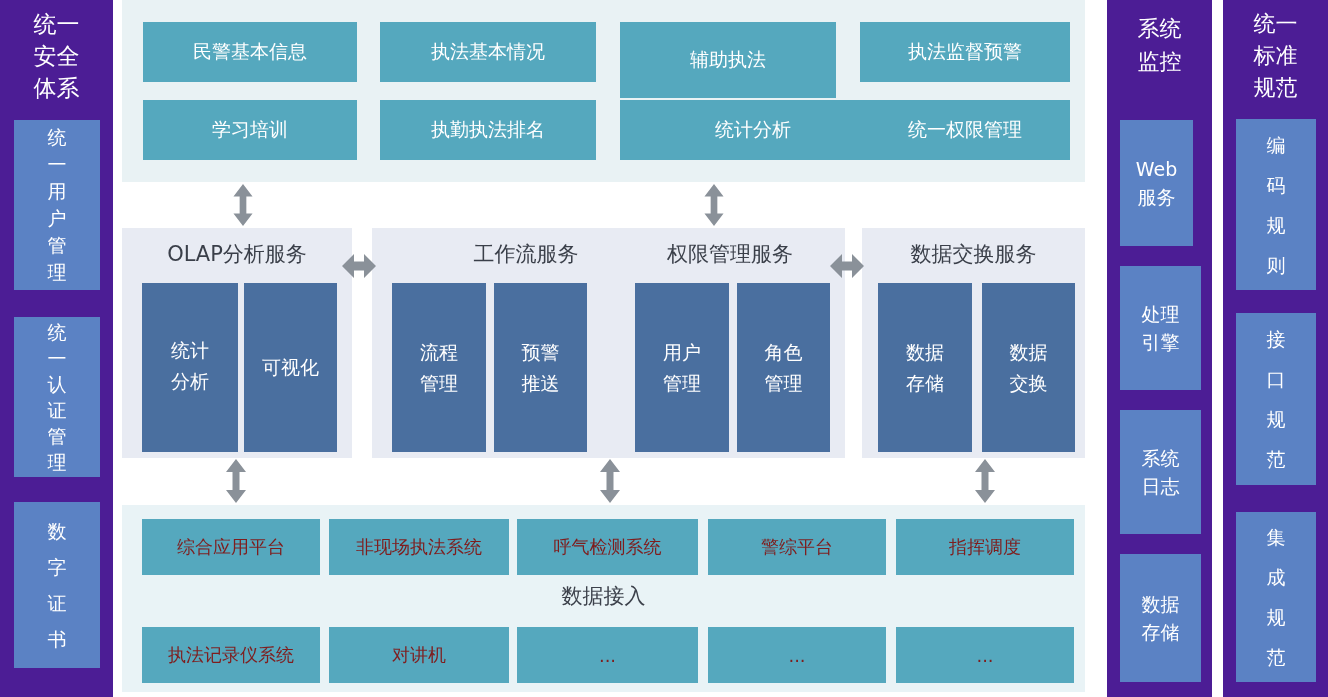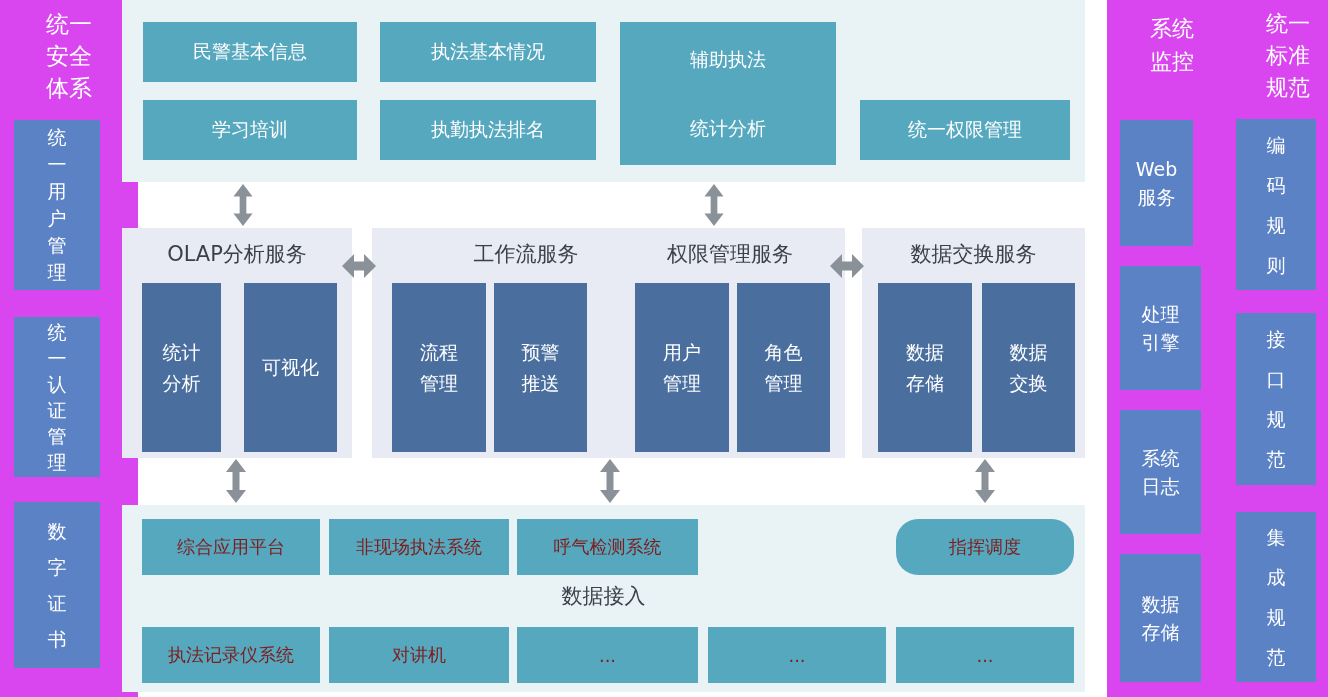--- a/index.html
+++ b/index.html
@@ -3,21 +3,21 @@
 <meta charset="utf-8">
 <style>
   html,body{margin:0;padding:0;background:#ffffff;}
   .stage{
     position:relative;width:1328px;height:697px;background:#ffffff;overflow:hidden;
     font-family:"DejaVu Sans","Liberation Sans",sans-serif;
   }
   .abs{position:absolute;}
   .flexc{display:flex;align-items:center;justify-content:center;text-align:center;}
   .preline{white-space:pre-line;}
-  .col-dark{background:#d946ef;color:#ffffff;padding-left:25px;}
+  .col-dark{background:#4c1d95;color:#ffffff;}
   .blue-box{background:#5b82c4;color:#ffffff;}
   .teal-btn{background:#55a8be;color:#ffffff;font-size:19px;}
   .teal-btn-sm{background:#55a8be;color:#7f1d1d;font-size:18px;}
   .section-top{background:#e9f2f4;}
   .section-bottom{background:#e9f3f6;}
   .group{background:#e8ebf3;}
   .group-title{color:#3a3f49;font-size:21px;text-align:center;padding-top:12px;}
   .navy-box{background:#4a6f9f;color:#ffffff;font-size:19px;line-height:31px;}
   .side-title{color:#ffffff;font-size:23px;line-height:32px;text-align:center;width:100%;}
   .data-label{color:#3c414b;font-size:21px;}
@@ -47,40 +47,41 @@
     <div class="abs blue-box flexc preline" style="left:14px;top:502px;width:86px;height:166px;font-size:19px;line-height:36px;">数
 字
 证
 书</div>
   </div>
 
   <div class="abs section-top" style="left:122px;top:0;width:963px;height:182px;">
     <div class="abs teal-btn flexc" style="left:21px;top:22px;width:214px;height:60px;text-align:center;">民警基本信息</div>
     <div class="abs teal-btn flexc" style="left:258px;top:22px;width:216px;height:60px;">执法基本情况</div>
     <div class="abs teal-btn flexc" style="left:498px;top:22px;width:216px;height:76px;">辅助执法</div>
+    <div class="abs teal-btn flexc" style="left:738px;top:22px;width:210px;height:60px;">执法监督预警</div>
     <div class="abs teal-btn flexc" style="left:21px;top:100px;width:214px;height:60px;">学习培训</div>
     <div class="abs teal-btn flexc" style="left:258px;top:100px;width:216px;height:60px;">执勤执法排名</div>
-    <div class="abs teal-btn flexc" style="left:498px;top:93px;width:216px;height:72px;">统计分析</div>
+    <div class="abs teal-btn flexc" style="left:498px;top:100px;width:216px;height:60px;padding-left:25px;">统计分析</div>
     <div class="abs teal-btn flexc" style="left:738px;top:100px;width:210px;height:60px;">统一权限管理</div>
   </div>
 
   <div class="abs" style="left:232px;top:184px;">
     <svg width="22" height="42" viewBox="0 0 22 44">
         <polygon fill="#8a9199" points="11,0 21,13 14.5,13 14.5,31 21,31 11,44 1,31 7.5,31 7.5,13 1,13"></polygon>
       </svg>
   </div>
   <div class="abs" style="left:703px;top:184px;">
     <svg width="22" height="42" viewBox="0 0 22 44">
         <polygon fill="#8a9199" points="11,0 21,13 14.5,13 14.5,31 21,31 11,44 1,31 7.5,31 7.5,13 1,13"></polygon>
       </svg>
   </div>
 
   <div class="abs group" style="left:122px;top:228px;width:230px;height:230px;">
     <div class="group-title">OLAP分析服务</div>
-    <div class="abs navy-box flexc preline" style="left:20px;top:55px;width:79px;height:169px;">统计
+    <div class="abs navy-box flexc preline" style="left:20px;top:55px;width:96px;height:169px;font-family:Liberation Mono, monospace;">统计
 分析</div>
     <div class="abs navy-box flexc preline" style="left:122px;top:55px;width:93px;height:169px;">可视化</div>
   </div>
 
   <div class="abs group" style="left:372px;top:228px;width:228px;height:230px;padding-left:40px;">
     <div class="group-title">工作流服务</div>
     <div class="abs navy-box flexc preline" style="left:20px;top:55px;width:94px;height:169px;">流程
 管理</div>
     <div class="abs navy-box flexc preline" style="left:122px;top:55px;width:93px;height:169px;">预警
 推送</div>
@@ -126,21 +127,22 @@
   <div class="abs" style="left:974px;top:459px;">
     <svg width="22" height="44" viewBox="0 0 22 44">
         <polygon fill="#8a9199" points="11,0 21,13 14.5,13 14.5,31 21,31 11,44 1,31 7.5,31 7.5,13 1,13"></polygon>
       </svg>
   </div>
 
   <div class="abs section-bottom" style="left:122px;top:505px;width:963px;height:187px;">
     <div class="abs teal-btn-sm flexc" style="left:20px;top:14px;width:178px;height:56px;">综合应用平台</div>
     <div class="abs teal-btn-sm flexc" style="left:207px;top:14px;width:180px;height:56px;">非现场执法系统</div>
     <div class="abs teal-btn-sm flexc" style="left:395px;top:14px;width:181px;height:56px;">呼气检测系统</div>
-    <div class="abs teal-btn-sm flexc" style="left:774px;top:14px;width:178px;height:56px;border-radius:22px;">指挥调度</div>
+    <div class="abs teal-btn-sm flexc" style="left:586px;top:14px;width:178px;height:56px;">警综平台</div>
+    <div class="abs teal-btn-sm flexc" style="left:774px;top:14px;width:178px;height:56px;">指挥调度</div>
 
     <div class="abs data-label flexc" style="left:0;top:76px;width:100%;height:30px;">数据接入</div>
 
     <div class="abs teal-btn-sm flexc" style="left:20px;top:122px;width:178px;height:56px;">执法记录仪系统</div>
     <div class="abs teal-btn-sm flexc" style="left:207px;top:122px;width:180px;height:56px;">对讲机</div>
     <div class="abs teal-btn-sm flexc" style="left:395px;top:122px;width:181px;height:56px;">...</div>
     <div class="abs teal-btn-sm flexc" style="left:586px;top:122px;width:178px;height:56px;">...</div>
     <div class="abs teal-btn-sm flexc" style="left:774px;top:122px;width:178px;height:56px;">...</div>
   </div>
 

